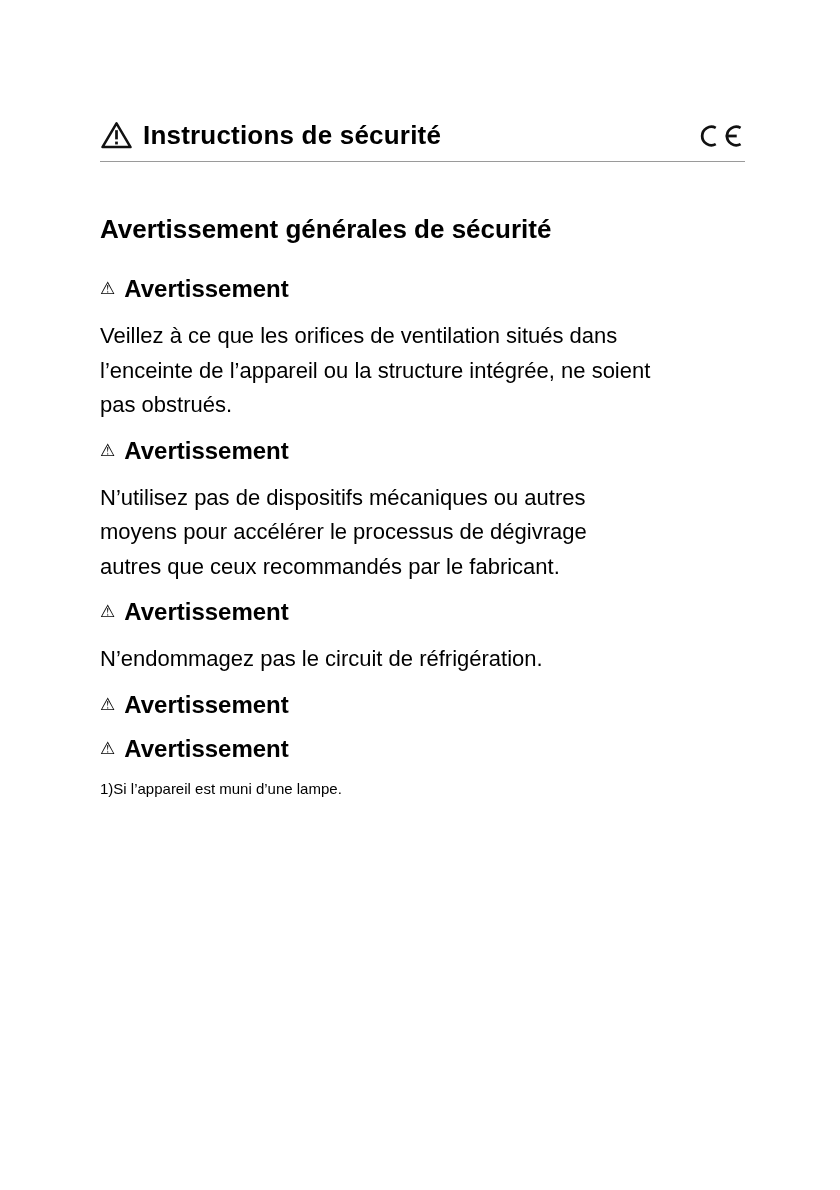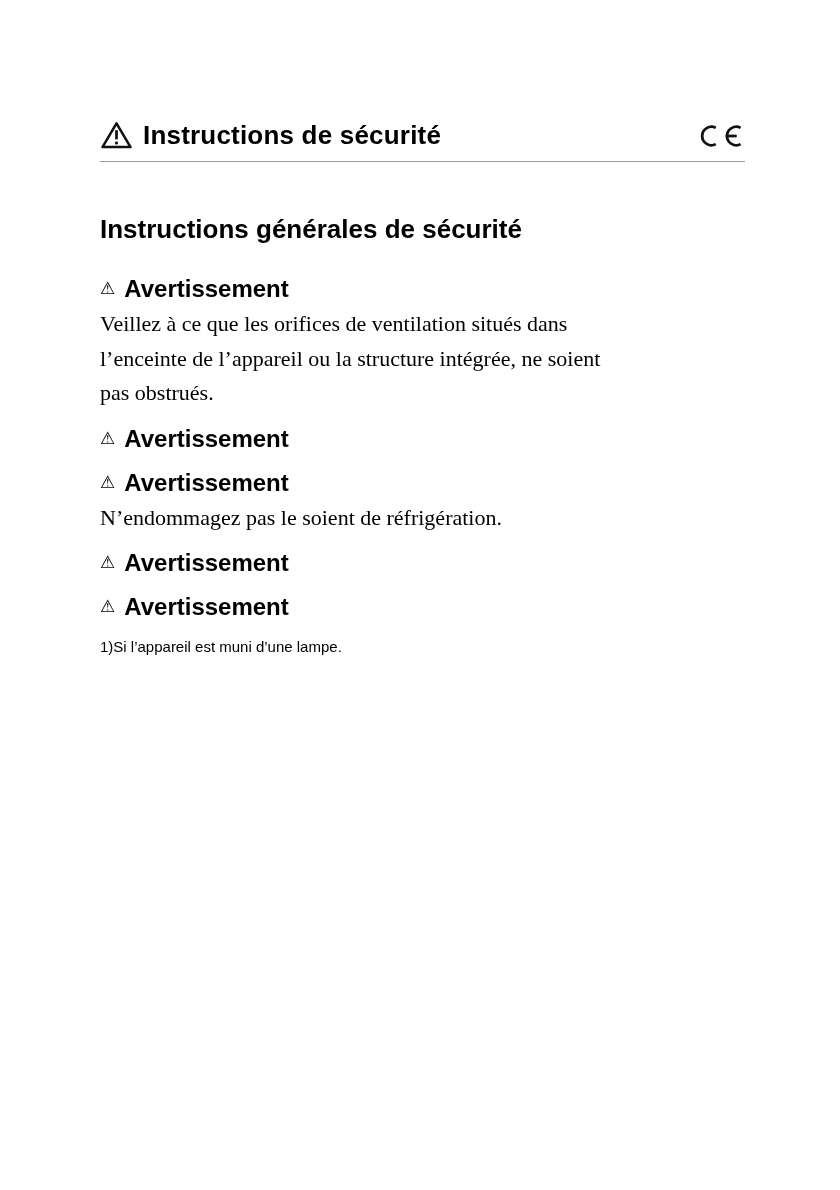--- a/index.html
+++ b/index.html
@@ -62,23 +62,22 @@
   .warn-heading .tri {
     font-family: "DejaVu Sans", sans-serif;
     font-size: 17px;
     font-weight: normal;
     position: relative;
     top: -1px;
   }
   .warn-body {
     font-size: 22px;
     line-height: 34.5px;
-    margin-top: 2px;
+    margin-top: 14px;
     white-space: pre-line;
-    font-family: Liberation Serif, serif;
   }
   .warn-body sup {
     font-size: 13px;
     vertical-align: super;
     white-space: normal;
   }
   .footnote {
     font-size: 15px;
     margin-top: 15px;
   }
@@ -103,40 +102,43 @@
       <svg viewBox="0 0 50 26" width="46" height="24">
         <path d="M 18.2 4.2 A 10 10 0 1 0 18.2 21.8" fill="none" stroke="#111" stroke-width="3"></path>
         <path d="M 45.2 4.2 A 10 10 0 1 0 45.2 21.8" fill="none" stroke="#111" stroke-width="3"></path>
         <line x1="29" y1="13" x2="41" y2="13" stroke="#111" stroke-width="3"></line>
       </svg>
     </span>
   </div>
 
   <hr class="rule">
 
-  <div class="section-title">Instructions générales de sécurité</div>
+  <div class="section-title">Avertissement générales de sécurité</div>
 
   <div class="warn-heading first">
     <span class="tri">⚠</span>
     <span>Avertissement</span>
   </div>
   <div class="warn-body">Veillez à ce que les orifices de ventilation situés dans
 l’enceinte de l’appareil ou la structure intégrée, ne soient
 pas obstrués.</div>
 
   <div class="warn-heading">
     <span class="tri">⚠</span>
     <span>Avertissement</span>
   </div>
+  <div class="warn-body">N’utilisez pas de dispositifs mécaniques ou autres
+moyens pour accélérer le processus de dégivrage
+autres que ceux recommandés par le fabricant.</div>
 
   <div class="warn-heading">
     <span class="tri">⚠</span>
     <span>Avertissement</span>
   </div>
-  <div class="warn-body">N’endommagez pas le soient de réfrigération.</div>
+  <div class="warn-body">N’endommagez pas le circuit de réfrigération.</div>
 
   <div class="warn-heading">
     <span class="tri">⚠</span>
     <span>Avertissement</span>
   </div>
 
   <div class="warn-heading">
     <span class="tri">⚠</span>
     <span>Avertissement</span>
   </div>

